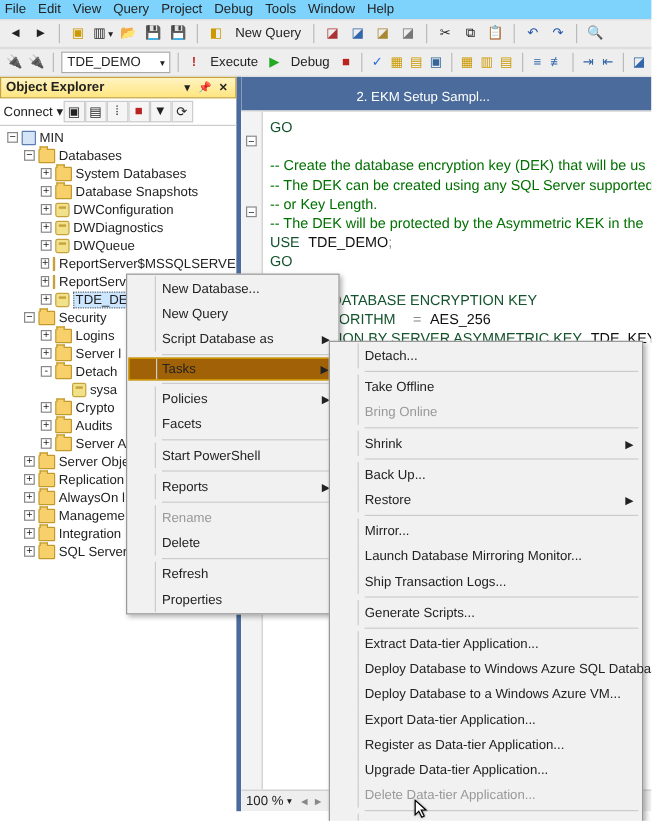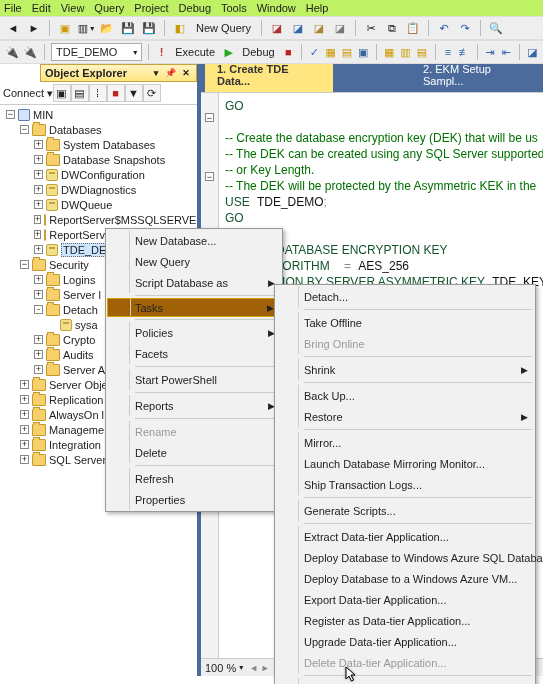--- a/index.html
+++ b/index.html
@@ -1,30 +1,30 @@
 <!DOCTYPE html>
 <html><head>
 <meta charset="utf-8">
 <style>
   * { box-sizing: border-box; font-family: "Segoe UI", Tahoma, Arial, sans-serif; }
   body { margin:0; padding:0; width:543px; height:684px; overflow:hidden; background:#fff; font-size:11px; color:#222; position:relative;}
-  .menubar { display:flex; padding:2px 4px; background:#bef264; gap:10px; }
+  .menubar { display:flex; padding:2px 4px; background:#7dd3fc; gap:10px; }
   .menubar span { cursor:default; }
   .toolbar { display:flex; align-items:center; padding:2px 4px; gap:3px; background:#eee; border-top:1px solid #ddd; border-bottom:1px solid #ddd; height:24px; }
   .tb-btn { width:18px; height:18px; display:flex; align-items:center; justify-content:center; border:1px solid transparent; }
   .tb-sep { width:1px; height:16px; background:#bbb; margin:0 3px;}
   .tb-combo { width:125px; height:18px; border:1px solid #aaa; background:#fff; padding:0 4px; display:flex; align-items:center; justify-content:space-between;}
   .tb-text { font-size:11px; padding:0 4px;}
   .tb-dd::after{content:"▾";font-size:8px;margin-left:2px;}
   .ic { font-size:11px; line-height:1; }
 
   .container { display:flex; height: calc(684px - 72px); }
   
   .oe-panel { width:201px; border-right:4px solid #4a6b9b; display:flex; flex-direction:column; background:#fff;}
-  .oe-header { background: linear-gradient(#fff3c2,#ffe680); border:1px solid #c6a23c; padding:2px 4px; font-weight:bold; font-size:11px; display:flex; align-items:flex-end; justify-content:space-between;margin-left:40px;}
+  .oe-header { background: linear-gradient(#fff3c2,#ffe680); border:1px solid #c6a23c; padding:2px 4px; font-weight:bold; font-size:11px; display:flex; align-items:flex-end; justify-content:space-between;}
   .oe-header .ctl { display:flex; gap:3px; align-items:center;}
   .oe-header .ctl span { width:12px; height:12px; display:flex;align-items:center;justify-content:center; font-size:9px;}
   .oe-connect { display:flex; align-items:center; gap:0; padding:2px 3px; border-bottom:1px solid #ccc;}
   .oe-connect span { font-size:11px; }
   .mini-btn { width:18px; height:18px; border:1px solid #ccc; display:flex; align-items:center; justify-content:center; font-size:10px; background:#f5f5f5;}
   .tree { flex:1; overflow:hidden; padding:2px 0 2px 4px;}
   .node { display:flex; align-items:center; gap:3px; height:15px; white-space:nowrap;}
   .lvl0 {padding-left:2px;}
   .lvl1 {padding-left:16px;}
   .lvl2 {padding-left:30px;}
@@ -355,21 +355,20 @@
         <div class="node lvl1">
           <span class="exp">+</span>
           <span class="fld"></span>
           <span>SQL Server</span>
         </div>
       </div>
   </div>
 
   <div class="right">
     <div class="tabstrip">
-      <div class="tab active">1. Create TDE Data...</div>
       <div style="width:80px"></div>
       <div class="tab">2. EKM Setup Sampl...</div>
     </div>
     <div class="gutter">
       <div class="gmargin">
         <div class="collbox">−</div>
         <div class="collbox">−</div>
       </div>
       <div class="editor" id="editor"><span class="c-kw">GO</span>
 <span class=""></span>

